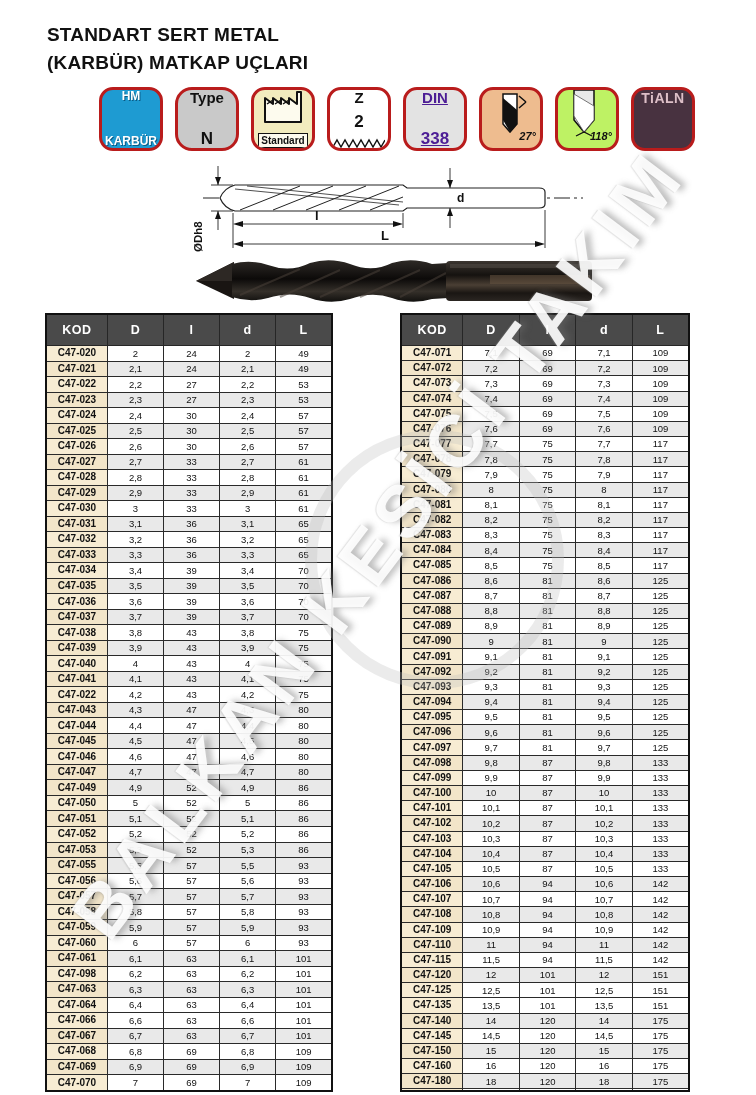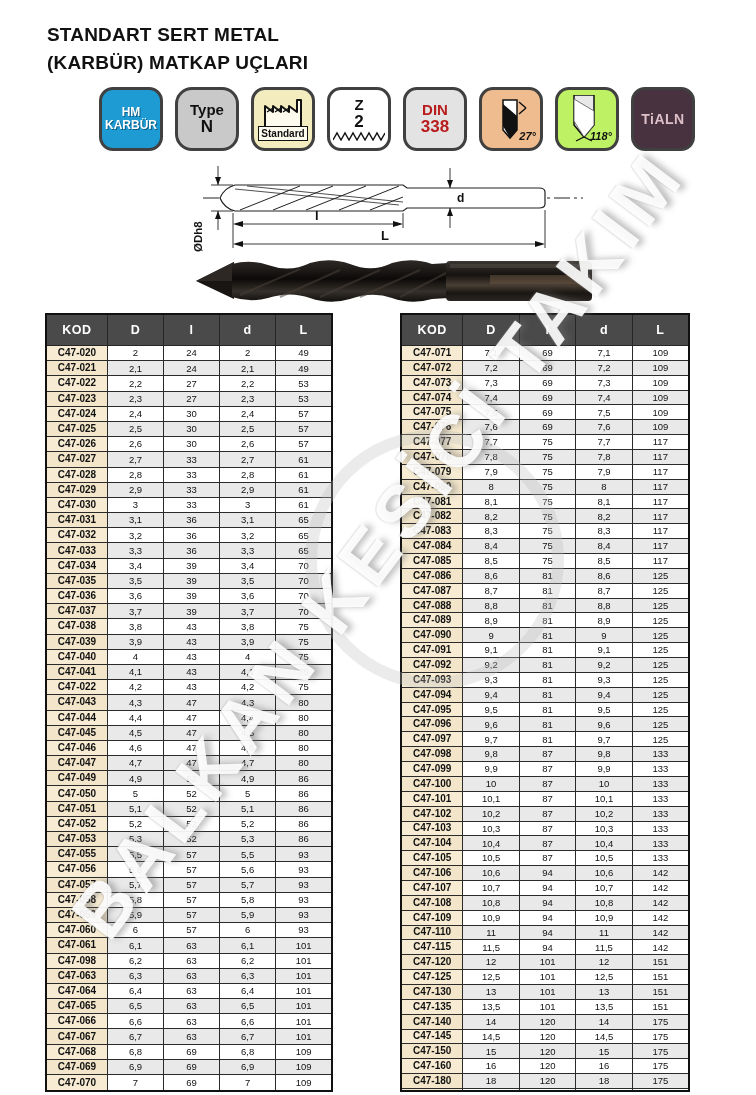--- a/index.html
+++ b/index.html
@@ -3,22 +3,22 @@
 <meta charset="utf-8">
 <style>
   html,body{margin:0;padding:0;background:#fff;}
   .page{position:relative;width:756px;height:1095px;background:#ffffff;overflow:hidden;
         font-family:"Liberation Sans","DejaVu Sans",sans-serif;}
   
   .title{position:absolute;left:47px;top:21px;font-size:19px;font-weight:800;
          color:#111;line-height:1.45;letter-spacing:.2px;}
   
   .badges{position:absolute;left:99px;top:87px;display:flex;gap:12px;z-index:2;}
-  .badge{width:64px;height:64px;border:3px solid #404040;border-radius:14px;box-sizing:border-box;
-         display:flex;flex-direction:column;align-items:center;justify-content:center;
+  .badge{width:64px;height:64px;border:3px solid #b91c1c;border-radius:14px;box-sizing:border-box;
+         display:flex;flex-direction:column;align-items:center;justify-content:space-between;
          font-weight:800;position:relative;overflow:hidden;}
   .badge .b1{font-size:15px;line-height:1.05;}
   .badge .b2{font-size:17px;line-height:1.05;}
   .badge.small-caps .b1{font-size:12px;}
   .badge.small-caps .b2{font-size:12px;}
   .badge.small-caps .b1,.badge.small-caps .b2{text-shadow:1px 1px 0 #0a5a85;}
   .badge .angle-label{position:absolute;right:4px;bottom:6px;font-size:11px;font-weight:800;
                       font-style:italic;color:#111;}
   .badge .std-label{font-size:10px;font-weight:700;border:1.5px solid #111;background:#fdfbee;
                     padding:0 2px;margin-top:-6px;line-height:1.3;}
@@ -78,21 +78,21 @@
     </div>
 
     <div class="badge" style="background: rgb(255, 255, 255); color: rgb(17, 17, 17);">
       <div class="b1">Z</div>
       <div class="b2">2</div>
       <svg width="52" height="10" viewBox="0 0 52 10">
         <polyline points="0,9 4,2 8,9 12,2 16,9 20,2 24,9 28,2 32,9 36,2 40,9 44,2 48,9 52,2" fill="none" stroke="#111" stroke-width="1.4"></polyline>
       </svg>
     </div>
 
-    <div class="badge" style="background: rgb(227, 227, 227); color: #b91c1c;">
+    <div class="badge" style="background: rgb(227, 227, 227); color: #4c1d95; text-decoration: underline;">
       <div class="b1">DIN</div>
       <div class="b2">338</div>
     </div>
 
     <div class="badge" style="background: rgb(238, 188, 143); color: rgb(17, 17, 17);">
       <svg width="40" height="46" viewBox="0 0 40 46">
         <polygon points="12,4 26,4 26,34 19,42 12,34" fill="#fff" stroke="#111" stroke-width="1.5"></polygon>
         <path d="M12,8 L26,20 L26,34 L19,42 L12,30 Z" fill="#111"></path>
         <path d="M28,6 L35,12 M28,18 L35,12" stroke="#111" stroke-width="1.5" fill="none"></path>
       </svg>
@@ -494,27 +494,20 @@
           <td>6,3</td>
           <td>101</td>
         </tr>
         <tr>
           <td class="kod">C47-064</td>
           <td>6,4</td>
           <td>63</td>
           <td>6,4</td>
           <td>101</td>
         </tr>
-        <tr class="alt">
-          <td class="kod">C47-065</td>
-          <td>6,5</td>
-          <td>63</td>
-          <td>6,5</td>
-          <td>101</td>
-        </tr>
         <tr>
           <td class="kod">C47-066</td>
           <td>6,6</td>
           <td>63</td>
           <td>6,6</td>
           <td>101</td>
         </tr>
         <tr class="alt">
           <td class="kod">C47-067</td>
           <td>6,7</td>
@@ -858,27 +851,20 @@
           <td>12</td>
           <td>151</td>
         </tr>
         <tr>
           <td class="kod">C47-125</td>
           <td>12,5</td>
           <td>101</td>
           <td>12,5</td>
           <td>151</td>
         </tr>
-        <tr class="alt">
-          <td class="kod">C47-130</td>
-          <td>13</td>
-          <td>101</td>
-          <td>13</td>
-          <td>151</td>
-        </tr>
         <tr>
           <td class="kod">C47-135</td>
           <td>13,5</td>
           <td>101</td>
           <td>13,5</td>
           <td>151</td>
         </tr>
         <tr class="alt">
           <td class="kod">C47-140</td>
           <td>14</td>

